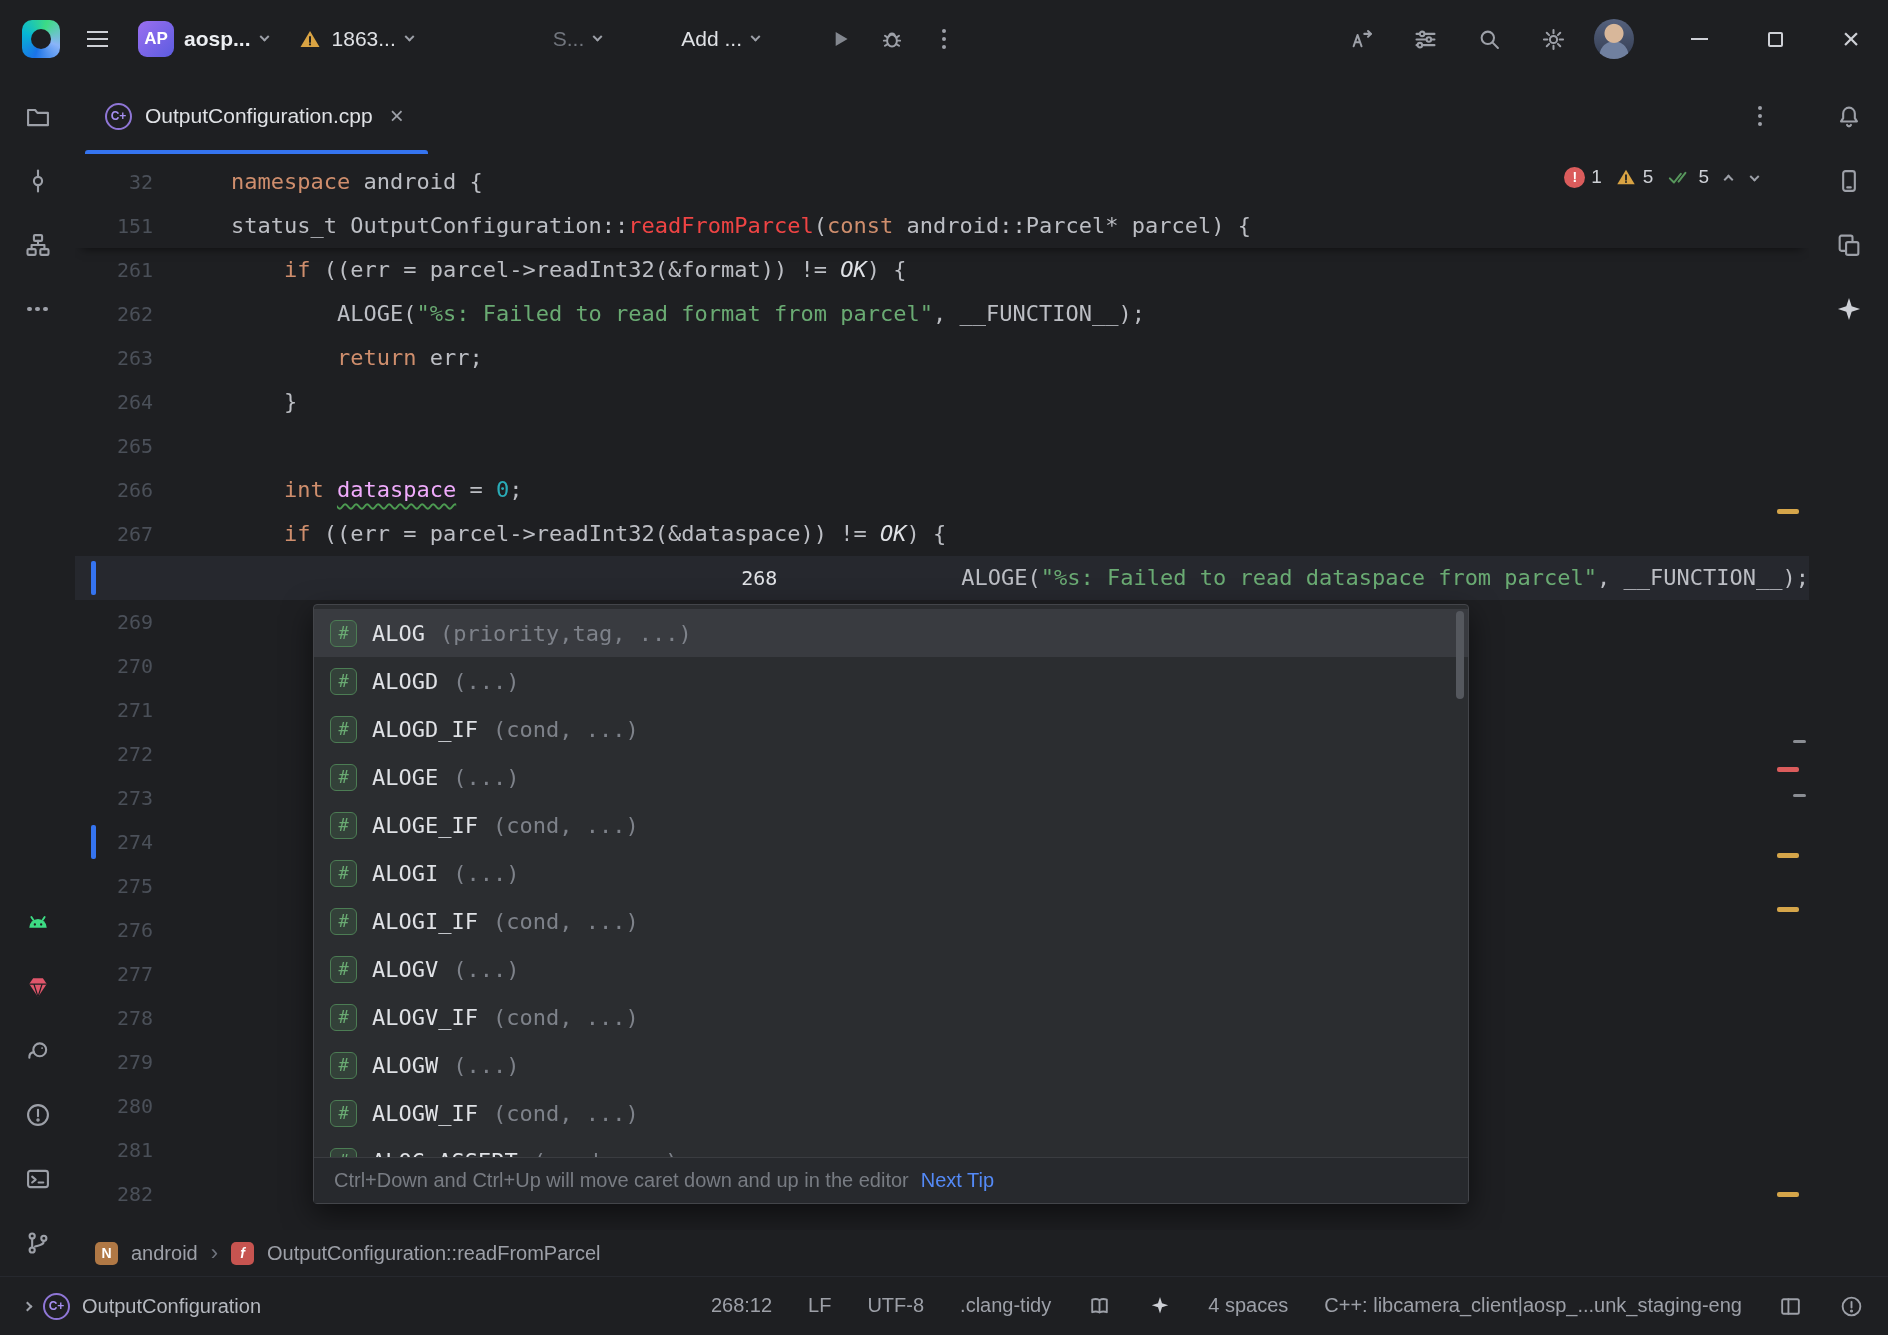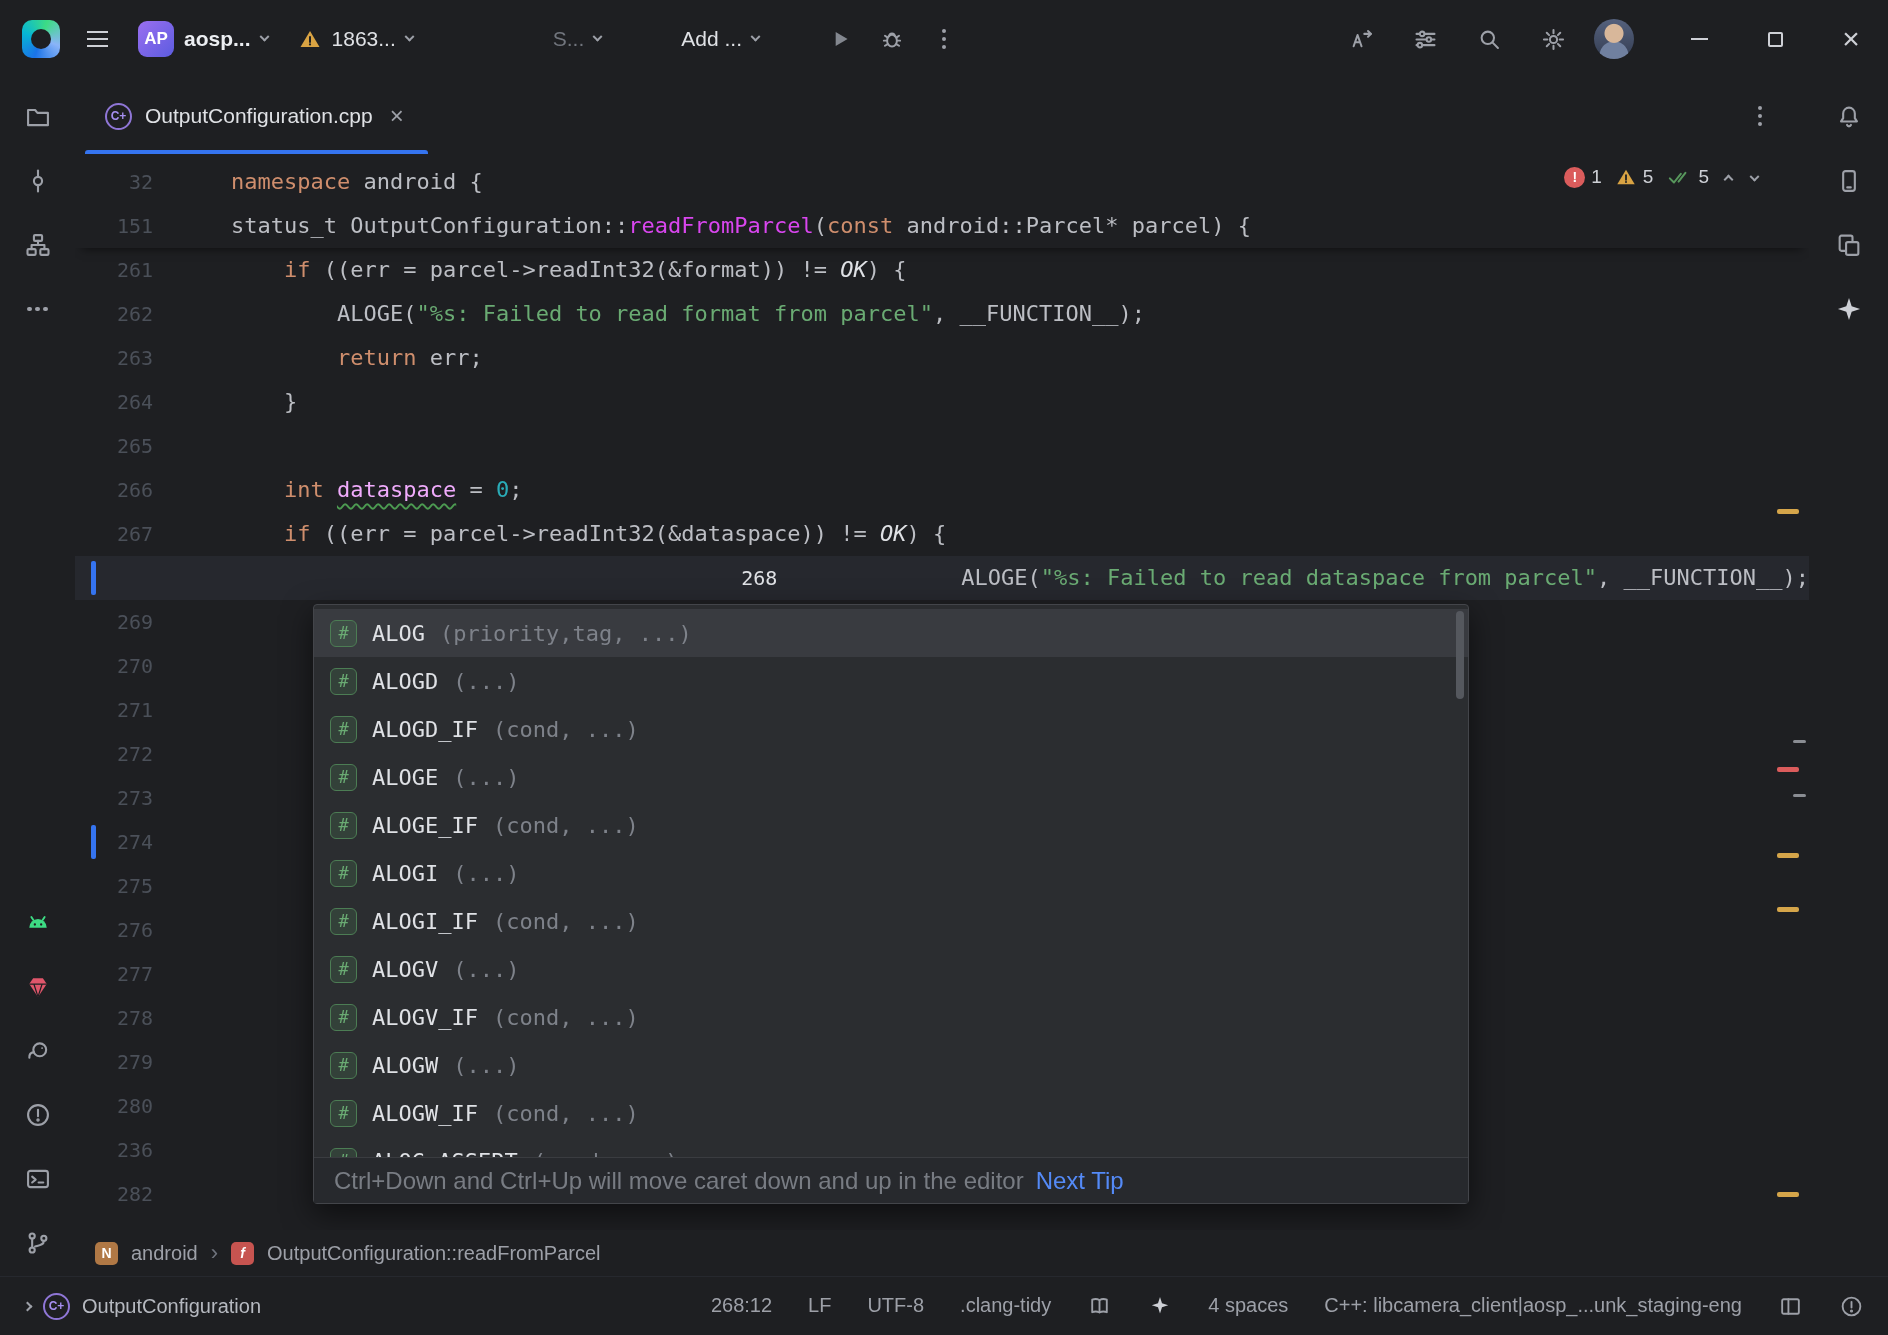--- a/index.html
+++ b/index.html
@@ -69,21 +69,21 @@
             font-family:"DejaVu Sans Mono", monospace; font-size:22px; }
   .line { position:relative; display:flex; height:44px; line-height:44px; }
   .line.current { background:#26282e;justify-content:flex-end; }
   .line.sticky-end { position:relative; z-index:1; box-shadow:0 8px 9px -7px rgba(0,0,0,.55); }
   .gut { flex:0 0 78px; text-align:right; color:#4b5059; font-size:20px; user-select:none; }
   .line.current .gut { color:#dfe1e5; }
   .code { padding-left:78px; white-space:pre; color:#bcbec4; }
   .gutter-marker { position:absolute; left:16px; top:5px; width:5px; height:34px; border-radius:2px; background:#3574f0; }
   .tk-p { color:#bcbec4; }
   .tk-k { color:#cf8e6d; }
-  .tk-f { color:#d946ef; }
+  .tk-f { color:#ef4444; }
   .tk-s { color:#6aab73; }
   .tk-n { color:#2aacb8; }
   .tk-o { color:#dfe1e5; font-style:italic; }
   .tk-u { color:#f0abfc; text-decoration:underline wavy #4c9b51 1.5px; text-underline-offset:6px; }
 
   .inspections { position:absolute; top:12px; right:48px; display:flex; align-items:center; gap:13px;
                  font-family:"Liberation Sans", sans-serif; font-size:19px; color:#ced0d6; }
   .chip { display:flex; align-items:center; gap:6px; }
   .err-ic { width:21px; height:21px; border-radius:50%; background:#db5c5c; color:#fff;
             font-weight:700; font-size:14px; display:grid; place-items:center; line-height:1; }
@@ -98,21 +98,21 @@
            border:1px solid #43454a; border-radius:4px; box-shadow:0 10px 30px rgba(0,0,0,.55); z-index:10; }
   .p-items { height:552px; overflow:hidden; padding-top:4px; }
   .p-item { height:48px; display:flex; align-items:center; gap:15px; padding:0 16px; font-size:22px; }
   .p-item.selected { background:#393b40; }
   .p-icon { width:27px; height:27px; flex:0 0 27px; border-radius:6px; background:rgba(90,158,99,.18);
             border:1.5px solid #4c7d54; color:#6aab73; font-size:17px; display:grid; place-items:center; }
   .p-name { color:#dfe1e5; }
   .p-params { color:#7e828a; }
   .p-scrollbar { position:absolute; top:6px; right:4px; width:8px; height:88px; border-radius:4px; background:#55585e; }
   .p-hint { height:46px; display:flex; align-items:center; gap:12px; padding:0 20px; background:#27292d;
-            border-top:1px solid #3a3c40; font-family:"Liberation Sans", sans-serif; font-size:24px; color:#787c83; }
+            border-top:1px solid #3a3c40; font-family:"Liberation Sans", sans-serif; font-size:20px; color:#787c83; }
   .p-hint .link { color:#548af7; }
 
   
   .breadcrumbs { height:46px; flex:0 0 46px; display:flex; align-items:center; gap:13px; padding:0 20px;
                  font-size:20px; color:#9da0a8; }
   .bc-ic { width:23px; height:23px; border-radius:5px; display:grid; place-items:center;
            font-size:14px; font-weight:700; color:#fff; }
   .bc-ic.ns { background:#b07845; }
   .bc-ic.fn { background:#c75450; font-style:italic; }
   .bc-sep { color:#6f737d; font-size:22px; }
@@ -390,21 +390,21 @@
             </div>
             <div class="line">
               <span class="gut">279</span>
               <span class="code"></span>
             </div>
             <div class="line">
               <span class="gut">280</span>
               <span class="code"></span>
             </div>
             <div class="line">
-              <span class="gut">236</span>
+              <span class="gut">281</span>
               <span class="code"></span>
             </div>
             <div class="line">
               <span class="gut">282</span>
               <span class="code"></span>
             </div>
           </div>
 
         <div class="inspections">
           <div class="chip">

